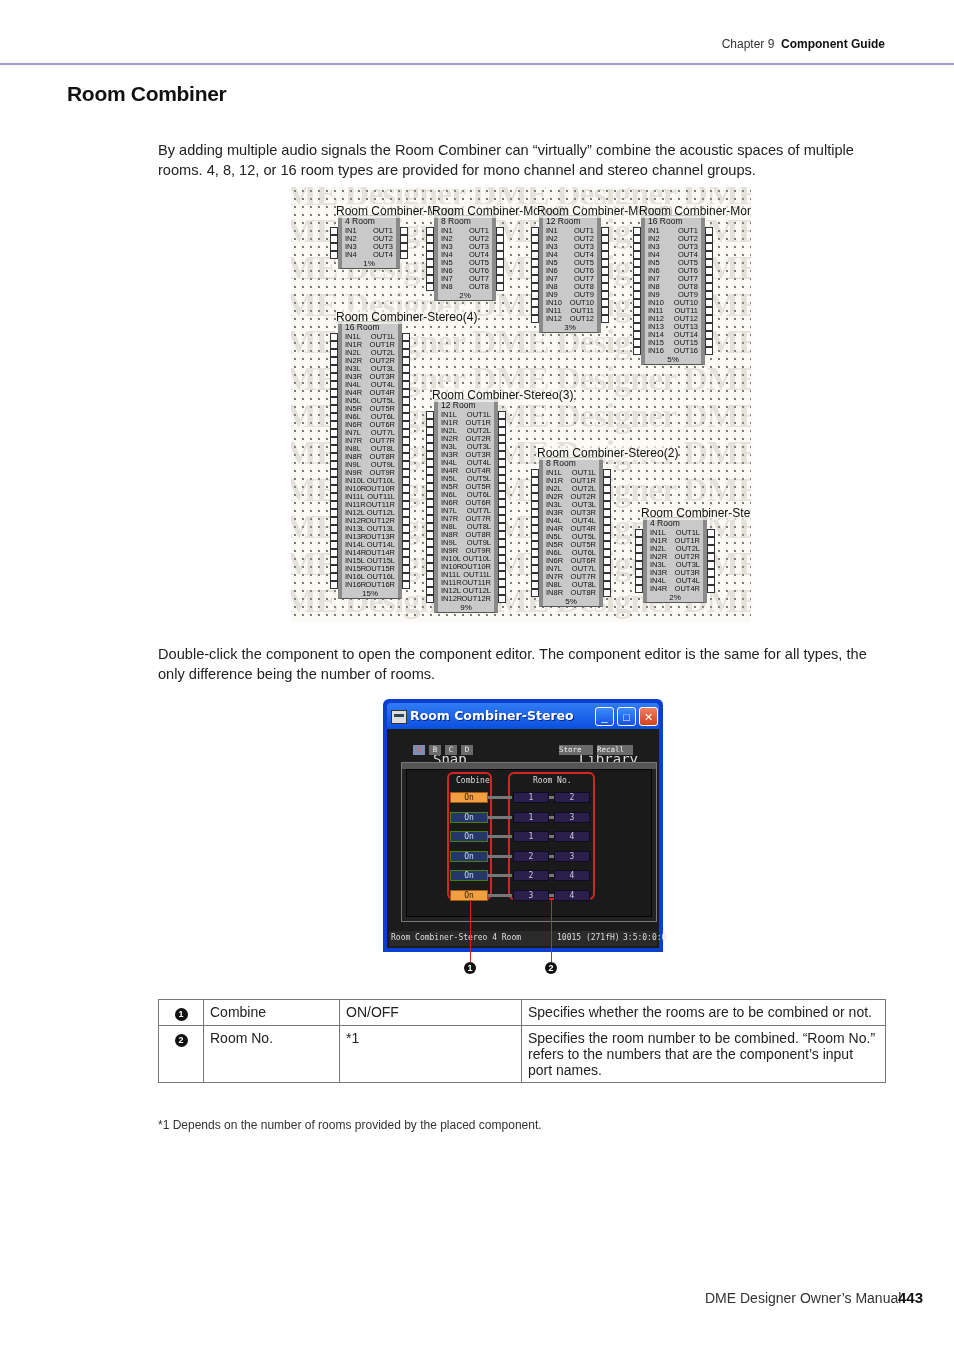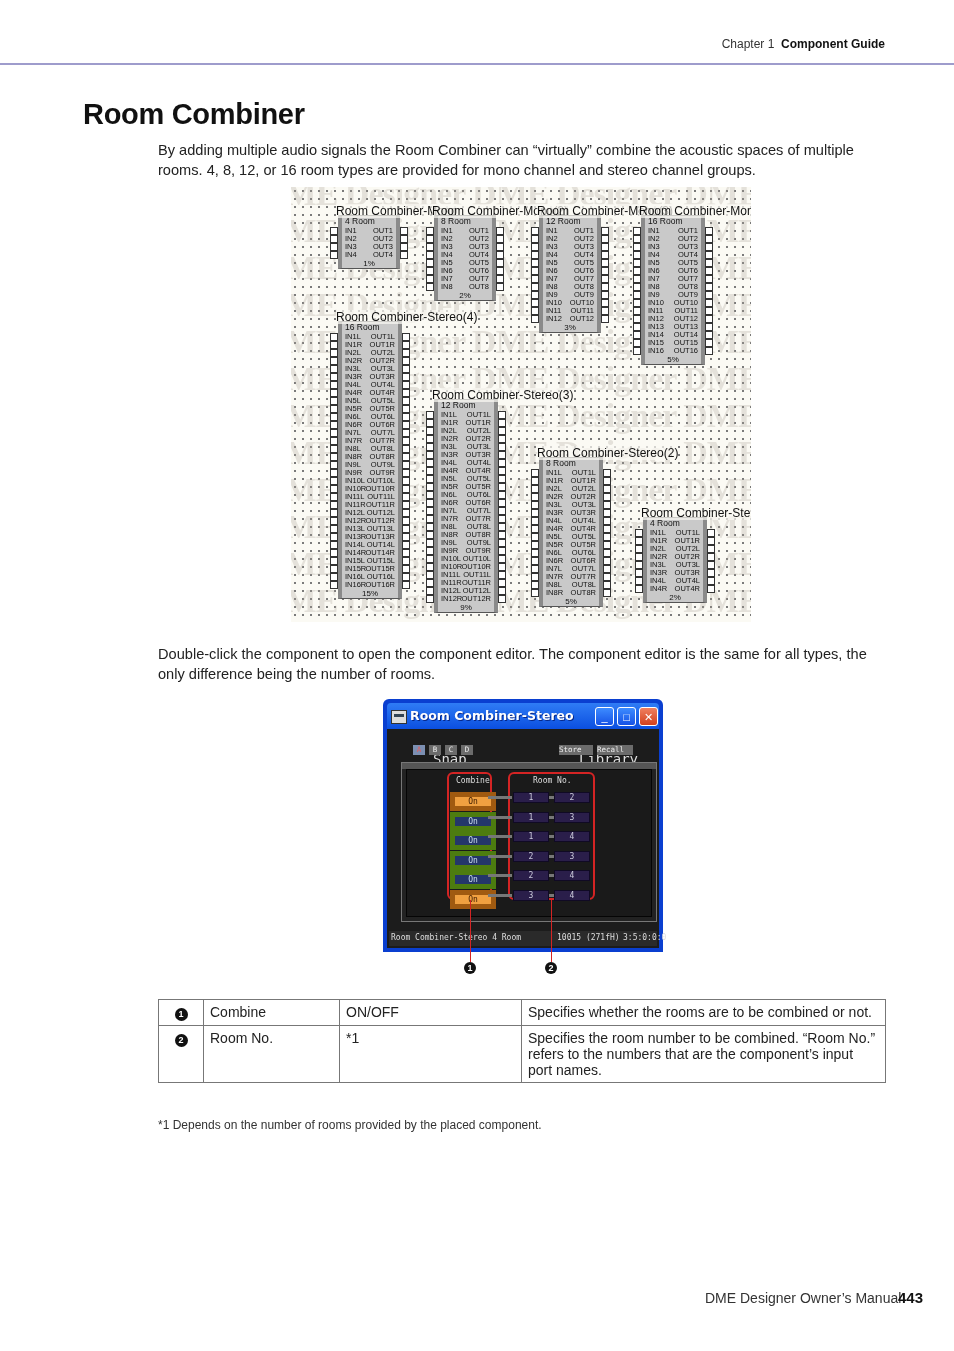--- a/index.html
+++ b/index.html
@@ -1,20 +1,20 @@
 <!DOCTYPE html>
 <html><head>
 <meta charset="utf-8">
 <style>
   html,body{margin:0;padding:0;background:#fff;}
   body{width:954px;height:1351px;position:relative;font-family:"Liberation Sans",sans-serif;color:#222;overflow:hidden;}
   .hdr-text{position:absolute;top:37px;right:69px;font-size:12px;color:#333;}
   .hdr-text b{color:#111;}
   .hdr-rule{position:absolute;top:63px;left:0;width:954px;height:2px;background:#9e9ccc;}
-  .title{position:absolute;left:67px;top:82px;font-size:29px;font-weight:bold;color:#111;margin:16px;letter-spacing:-0.3px;}
+  .title{position:absolute;left:67px;top:82px;font-size:21px;font-weight:bold;color:#111;margin:0;letter-spacing:-0.3px;}
   .para{position:absolute;left:158px;width:730px;font-size:14.6px;line-height:20px;color:#222;margin:0;}
   
   .canvas{position:absolute;left:291px;top:187px;width:460px;height:435px;background-color:#fbfaf4;
     background-image:radial-gradient(#7a7a7a 0.8px, transparent 1.1px);background-size:8px 8px;overflow:hidden;}
   .wm{position:absolute;left:-30px;font-family:"Liberation Serif",serif;font-size:34px;font-weight:bold;color:rgba(170,160,150,0.28);white-space:nowrap;letter-spacing:-1px;}
   .comp{position:absolute;}
   .comp-label{position:absolute;top:-11px;left:-2px;font-size:12px;color:#111;white-space:nowrap;background:rgba(251,250,244,0.7);}
   .comp-box{position:absolute;left:0;top:0;background:#c9c9c9;border:1px solid #555;border-left:4px solid #8a8a8a;border-right:4px solid #8a8a8a;box-sizing:border-box;}
   .comp-head{font-size:8.5px;padding-left:3px;height:11px;line-height:11px;color:#111;}
   .port{position:relative;height:8px;font-size:7.5px;line-height:8px;color:#111;}
@@ -35,42 +35,42 @@
   .snap-lbl,.lib-lbl{position:absolute;top:22px;font-size:14px;color:#ddd;font-family:"DejaVu Sans Mono",monospace;}
   .snap-lbl{left:46px;} .lib-lbl{left:192px;}
   .sbtn{position:absolute;top:16px;height:10px;width:12px;background:#6b6b6b;color:#eee;font-size:7.5px;line-height:10px;text-align:center;font-family:"DejaVu Sans Mono",monospace;}
   .sbtn.sel{background:#7c8fb2;color:#e06060;}
   .lbtn{position:absolute;top:16px;height:10px;background:#6b6b6b;color:#eee;font-size:7.5px;line-height:10px;text-align:left;font-family:"DejaVu Sans Mono",monospace;}
   .panel{position:absolute;left:14px;top:33px;width:254px;height:158px;border:1px solid #777;background:#222;}
   .panel-top{position:absolute;left:0;top:0;right:0;height:6px;background:#555;}
   .panel-inner{position:absolute;left:4px;top:6px;right:4px;bottom:4px;background:#1a1a1a;border:1px solid #050505;}
   .hl{position:absolute;border:2px solid #d42424;border-radius:6px;}
   .col-lbl{position:absolute;font-size:8px;color:#ddd;font-family:"DejaVu Sans Mono",monospace;}
-  .on-btn{position:absolute;width:36px;height:9px;font-size:8px;line-height:9px;text-align:center;font-family:"DejaVu Sans Mono",monospace;color:#cde;background:#24366a;border:5px solid #4d7c0f;}
+  .on-btn{position:absolute;width:36px;height:9px;font-size:8px;line-height:9px;text-align:center;font-family:"DejaVu Sans Mono",monospace;color:#cde;background:#24366a;border:1px solid #4d7c0f;}
   .on-btn.active{background:#f0a040;color:#3a1a00;border-color:#a05a10;}
   .link{position:absolute;height:3px;background:#777;}
   .room-box{position:absolute;width:34px;height:9px;font-size:8px;line-height:9px;text-align:center;font-family:"DejaVu Sans Mono",monospace;color:#ccd;background:#2a1e4a;border:1px solid #100a24;}
   .status{position:absolute;left:2px;right:2px;bottom:2px;height:15px;background:#2a2a2a;}
   .st{position:absolute;top:2px;font-size:8px;color:#ddd;font-family:"DejaVu Sans Mono",monospace;white-space:nowrap;}
   .callout-line{position:absolute;width:1px;background:#d42424;}
   .callout{position:absolute;width:12px;height:12px;border-radius:50%;background:#111;color:#fff;font-size:9px;font-weight:bold;line-height:12px;text-align:center;}
   
   table.params{position:absolute;left:158px;top:999px;width:728px;border-collapse:collapse;font-size:14px;color:#222;}
   table.params th{background:#faf59a;font-weight:normal;border:1px solid #777;height:26px;text-align:center;}
   table.params td{border:1px solid #777;vertical-align:top;padding:4px 6px 4px 6px;line-height:16px;}
   .num{display:inline-block;width:13px;height:13px;border-radius:50%;background:#111;color:#fff;font-size:9px;font-weight:bold;line-height:13px;text-align:center;}
   .foot{position:absolute;left:158px;top:1118px;font-size:12px;color:#333;}
   .pg-manual{position:absolute;left:705px;top:1290px;font-size:14px;color:#333;}
   .pg-num{position:absolute;left:898px;top:1289px;font-size:15px;font-weight:bold;color:#111;text-align:right;}
 </style>
 </head>
 <body>
 
 <div class="hdr-text">
-  <span>Chapter 1</span>&nbsp;
+  <span>Chapter 9</span>&nbsp;
   <b>Component Guide</b>
 </div>
 <div class="hdr-rule"></div>
 
 <h1 class="title">Room Combiner</h1>
 <p class="para" style="top:140px">By adding multiple audio signals the Room Combiner can “virtually” combine the acoustic spaces of multiple rooms. 4, 8, 12, or 16 room types are provided for mono channel and stereo channel groups.</p>
 
 <div class="canvas" id="canvas">
     <div class="wm" style="top: -12px;">DME Designer  DME Designer  DME Designer  DME Designer  </div>
     <div class="wm" style="top: 25px;">DME Designer  DME Designer  DME Designer  DME Designer  </div>

